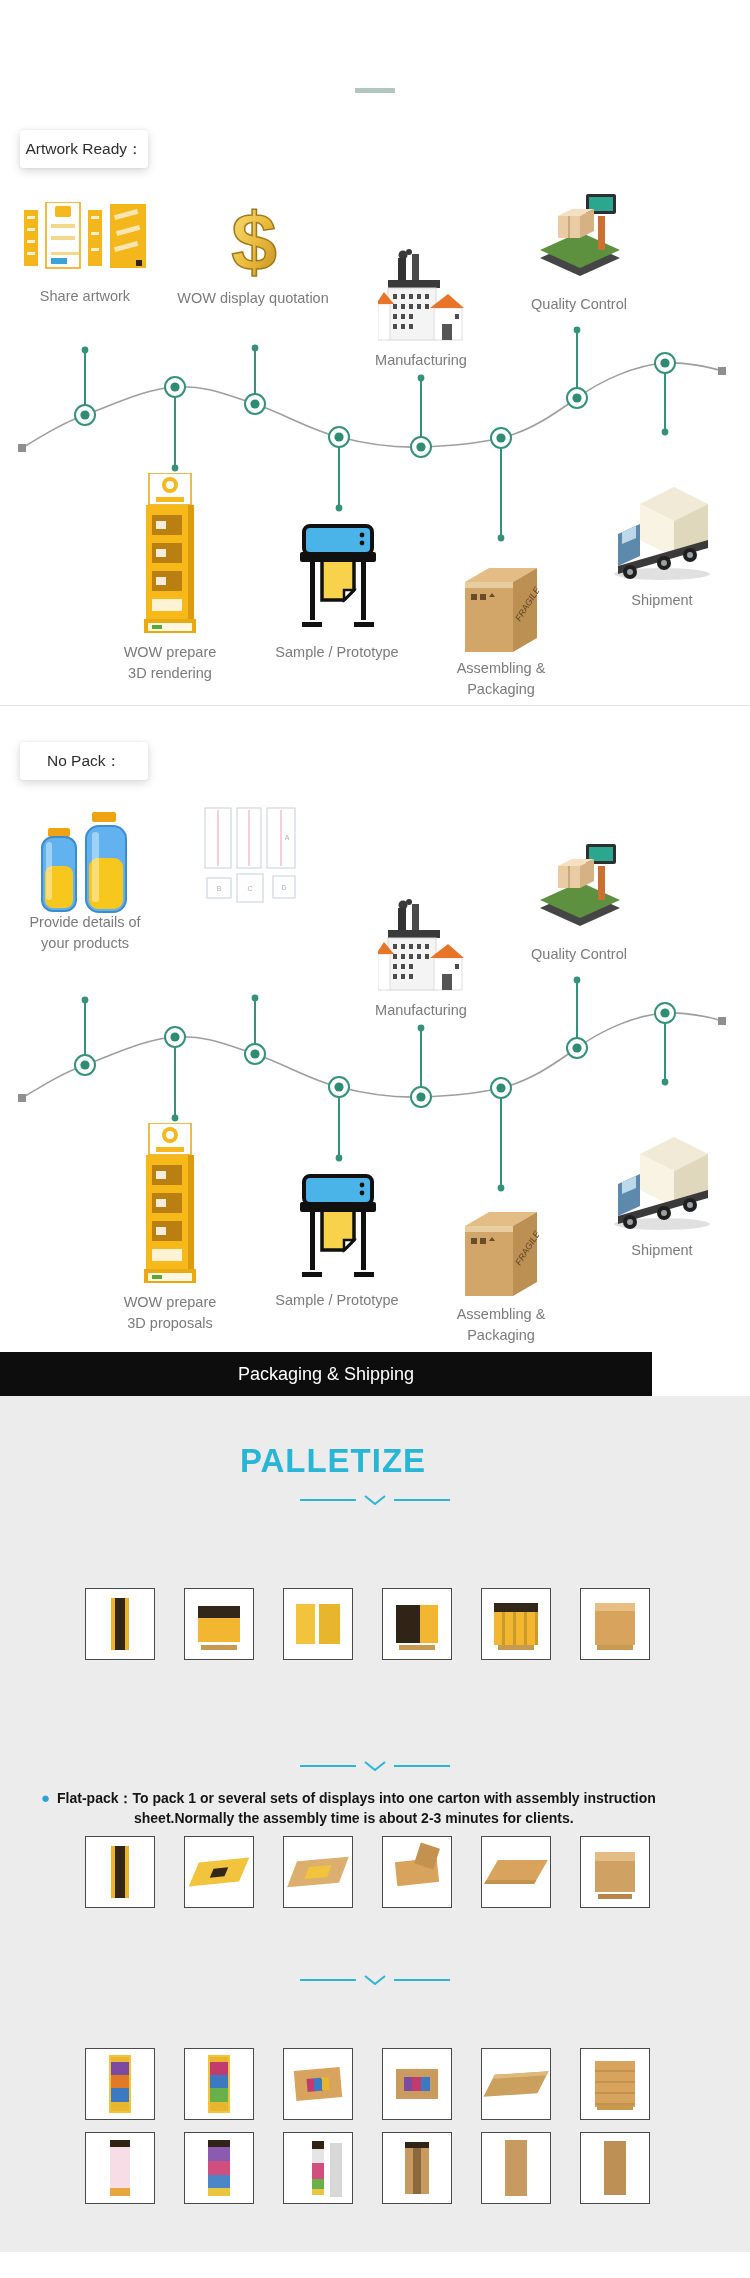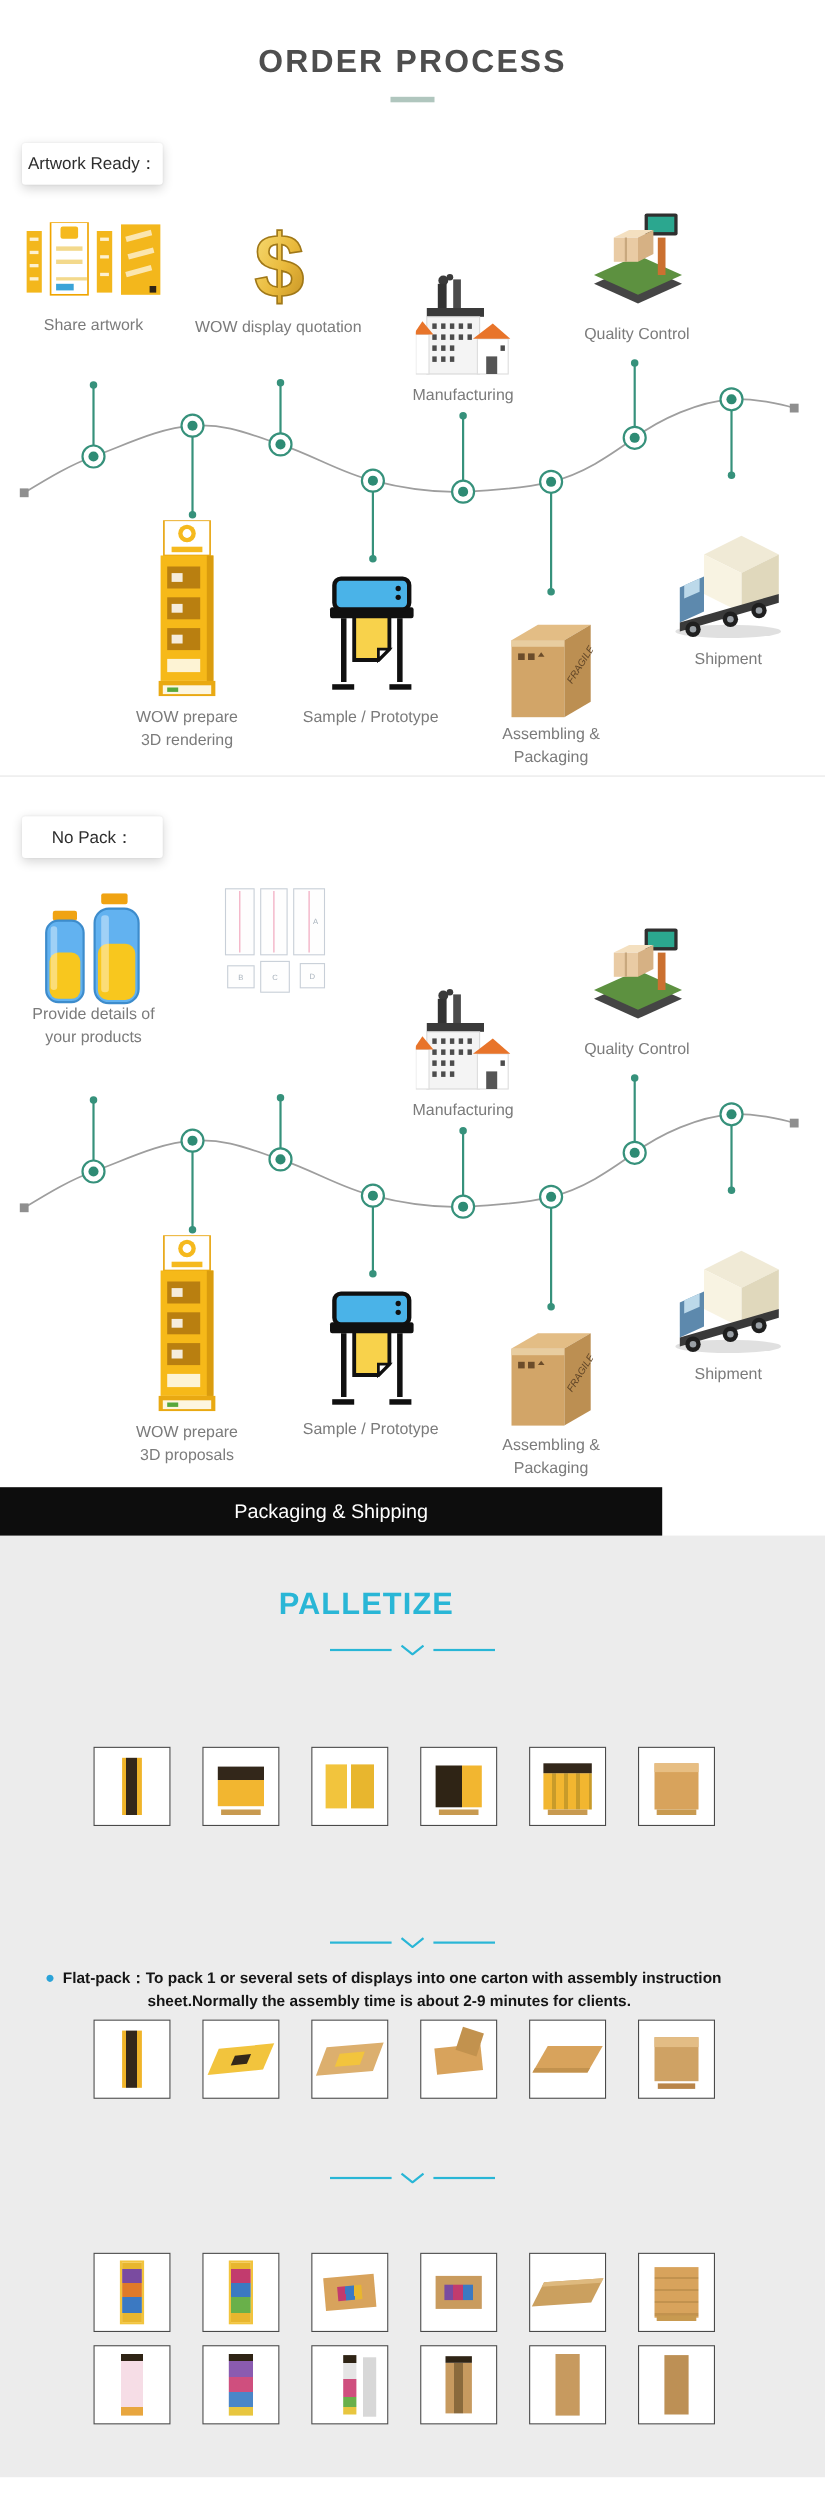--- a/index.html
+++ b/index.html
@@ -14,24 +14,24 @@
   .tag{left:20px;width:128px;height:38px;background:#fff;border-radius:3px;
        box-shadow:0 3px 10px rgba(0,0,0,.16),0 0 2px rgba(0,0,0,.08);
        display:flex;align-items:center;justify-content:center;
        font-size:15.5px;color:#2e2e2e;}
   
   .step-label{width:200px;text-align:center;font-size:14.5px;line-height:21px;color:#7b7b7b;
               white-space:pre-line;}
   .wave{left:0;}
   .divider{left:0;width:750px;height:1px;background:#e5e5e5;}
   
-  .banner{left:0;top:1352px;width:602px;height:44px;background:#0d0d0d;color:#fff;
+  .banner{left:0;top:1352px;width:652px;height:44px;background:#0d0d0d;color:#fff;
           display:flex;align-items:center;justify-content:center;font-size:18px;}
   .graybg{left:0;top:1396px;width:750px;height:856px;background:#ececec;}
-  .sec-heading{left:0;width:666px;text-align:center;font-size:28px;font-weight:bold;
+  .sec-heading{left:0;width:666px;text-align:center;font-size:33px;font-weight:bold;
                letter-spacing:1px;color:#29b6d6;}
   .decor{left:50%;transform:translateX(-50%);display:flex;align-items:center;gap:8px;height:12px;}
   .decor .dline{width:56px;height:2px;background:#29b6d6;}
   .para{left:30px;width:706px;padding-left:104px;text-indent:-93px;box-sizing:border-box;
         font-size:14px;font-weight:bold;color:#151515;line-height:20px;}
   .para .bullet{color:#2aa3d8;margin-right:7px;font-size:15px;}
   .para .ptext{white-space:pre-line;}
   
   .thumb-row{left:85px;display:flex;gap:29px;}
   .thumb{width:70px;height:72px;background:#fff;border:1px solid #4a4a4a;box-sizing:border-box;
@@ -92,21 +92,20 @@
          background:linear-gradient(90deg,#c79a5f 0 8px,#8a6a3c 8px 16px,#c79a5f 16px);
          border-top:6px solid #2f2415;}
   .k-tower-carton::before{content:"";width:22px;height:56px;background:#c79a5f;}
   .k-tower-carton2::before{content:"";width:22px;height:54px;background:#bd9055;}
 </style>
 </head>
 <body>
 
 <div class="page">
 
-  <div class="abs page-title">ORDER PROCESS</div>
   <div class="abs title-bar"></div>
 
   <div class="abs tag" style="top:130px">Artwork Ready：</div>
 
   <svg class="abs wave" style="top:320px" width="750" height="240" viewBox="0 0 750 240">
     <g stroke="#36917b" stroke-width="2">
       <line x1="85" y1="30" x2="85" y2="95"></line>
         <line x1="255" y1="28" x2="255" y2="84"></line>
       <line x1="421" y1="58" x2="421" y2="127"></line>
         <line x1="577" y1="10" x2="577" y2="78"></line>
@@ -547,21 +546,21 @@
 
   <div class="abs decor" style="top:1760px">
     <span class="dline"></span>
     <svg width="22" height="10" viewBox="0 0 22 10">
       <polyline points="1,1 11,9 21,1" fill="none" stroke="#29b6d6" stroke-width="2"></polyline>
     </svg>
     <span class="dline"></span>
   </div>
   <div class="abs para" style="top:1788px">
     <span class="bullet">●</span><strong>Flat-pack：</strong><span class="ptext">To pack 1 or several sets of displays into one carton with assembly instruction
-sheet.Normally the assembly time is about 2-9 minutes for clients.</span>
+sheet.Normally the assembly time is about 2-3 minutes for clients.</span>
   </div>
   <div class="abs thumb-row" style="top:1836px">
       <div class="thumb k-display-tower2"></div>
       <div class="thumb k-flat-pack"></div>
       <div class="thumb k-flat-open"></div>
       <div class="thumb k-folding-carton"></div>
       <div class="thumb k-flat-sheet"></div>
       <div class="thumb k-carton-box"></div>
     </div>
 

